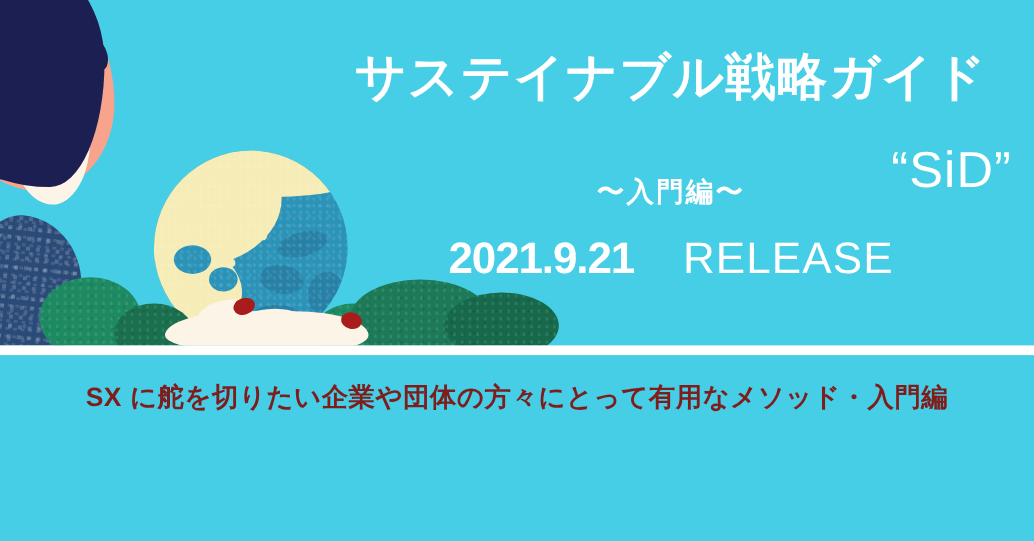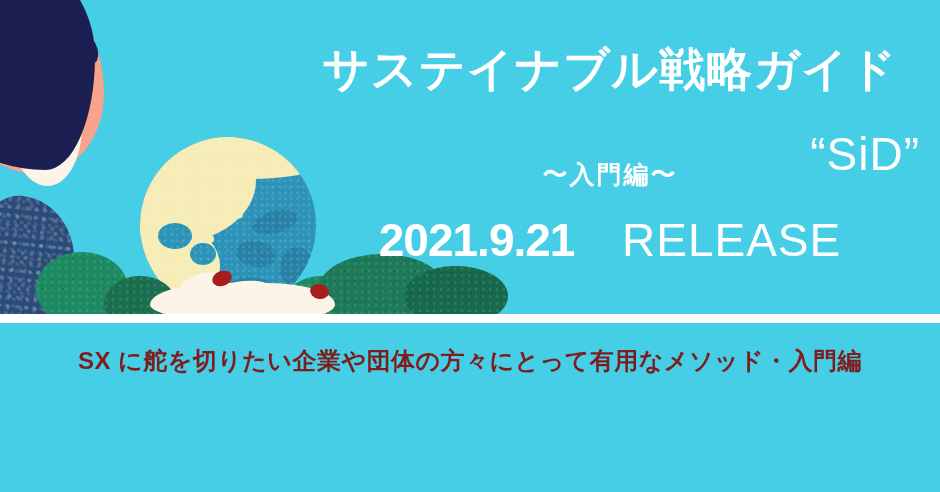--- a/index.html
+++ b/index.html
@@ -304,21 +304,21 @@
     font-size: 25px;
     font-weight: bold;
     letter-spacing: 2px;
   }
   .release {
     position: absolute;
     left: 300px; top: 213px;
     width: 620px;
     text-align: center;
     color: #ffffff;
-    font-size: 46px;
+    font-size: 40px;
     white-space: nowrap;
   }
   .release .date {
     font-weight: bold;
     letter-spacing: -1px;
   }
   .release .gap { display:inline-block; width: 22px; }
   .release .word {
     font-weight: normal;
     letter-spacing: 1px;

